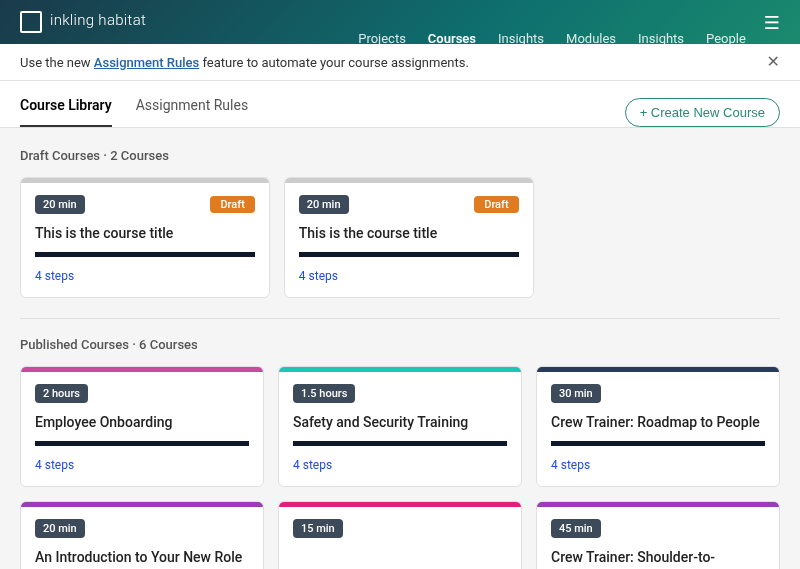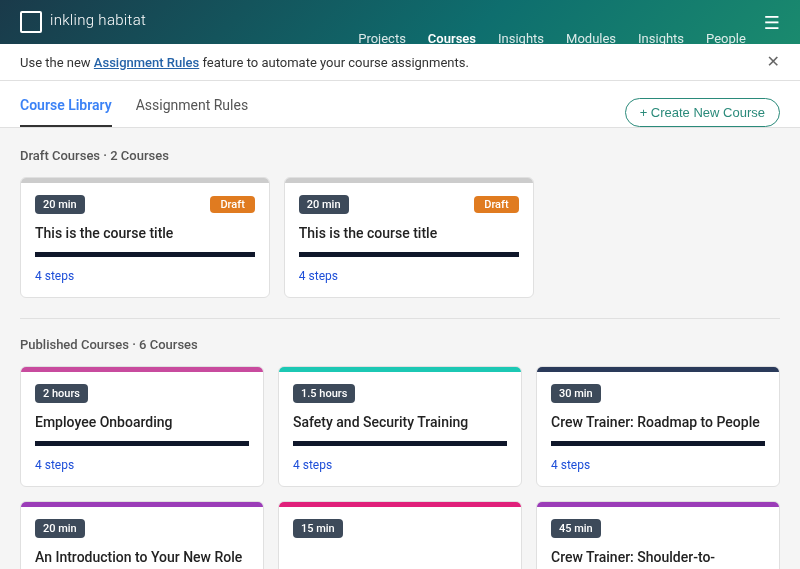--- a/index.html
+++ b/index.html
@@ -16,21 +16,21 @@
     .nav-hamburger { color: white; font-size: 18px; margin-left: 18px; cursor: pointer; }
 
     
     .banner { background: #fff; border-bottom: 1px solid #e0e0e0; padding: 10px 20px; display: flex; align-items: center; justify-content: space-between; font-size: 13px; color: #333; }
     .banner-link { color: #2563a8; text-decoration: underline; cursor: pointer; font-weight: 500; }
     .banner-close { cursor: pointer; color: #666; font-size: 16px; line-height: 1; }
 
     
     .tabs-row { display: flex; align-items: center; padding: 16px 20px 0 20px; border-bottom: 1px solid #e0e0e0; background: white; }
     .tab { font-size: 14px; padding-bottom: 12px; cursor: pointer; margin-right: 24px; color: #555; border-bottom: 2px solid transparent; }
-    .tab.active { color: #3b82f6; font-weight: 600; border-bottom: 2px solid #333; }
+    .tab.active { color: #000000; font-weight: 600; border-bottom: 2px solid #333; }
     .create-btn { margin-left: auto; border: 1.5px solid #2a8a7a; color: #2a8a7a; background: white; border-radius: 20px; padding: 6px 14px; font-size: 13px; cursor: pointer; display: flex; align-items: center; gap: 4px; font-weight: 500; }
 
     
     .content { padding: 20px 20px; background: #f5f5f5; min-height: 480px; }
 
     
     .section-title { font-size: 13px; color: #555; font-weight: 500; margin-bottom: 14px; }
 
     
     .cards-grid { display: grid; grid-template-columns: repeat(3, 1fr); gap: 14px; margin-bottom: 20px; }

